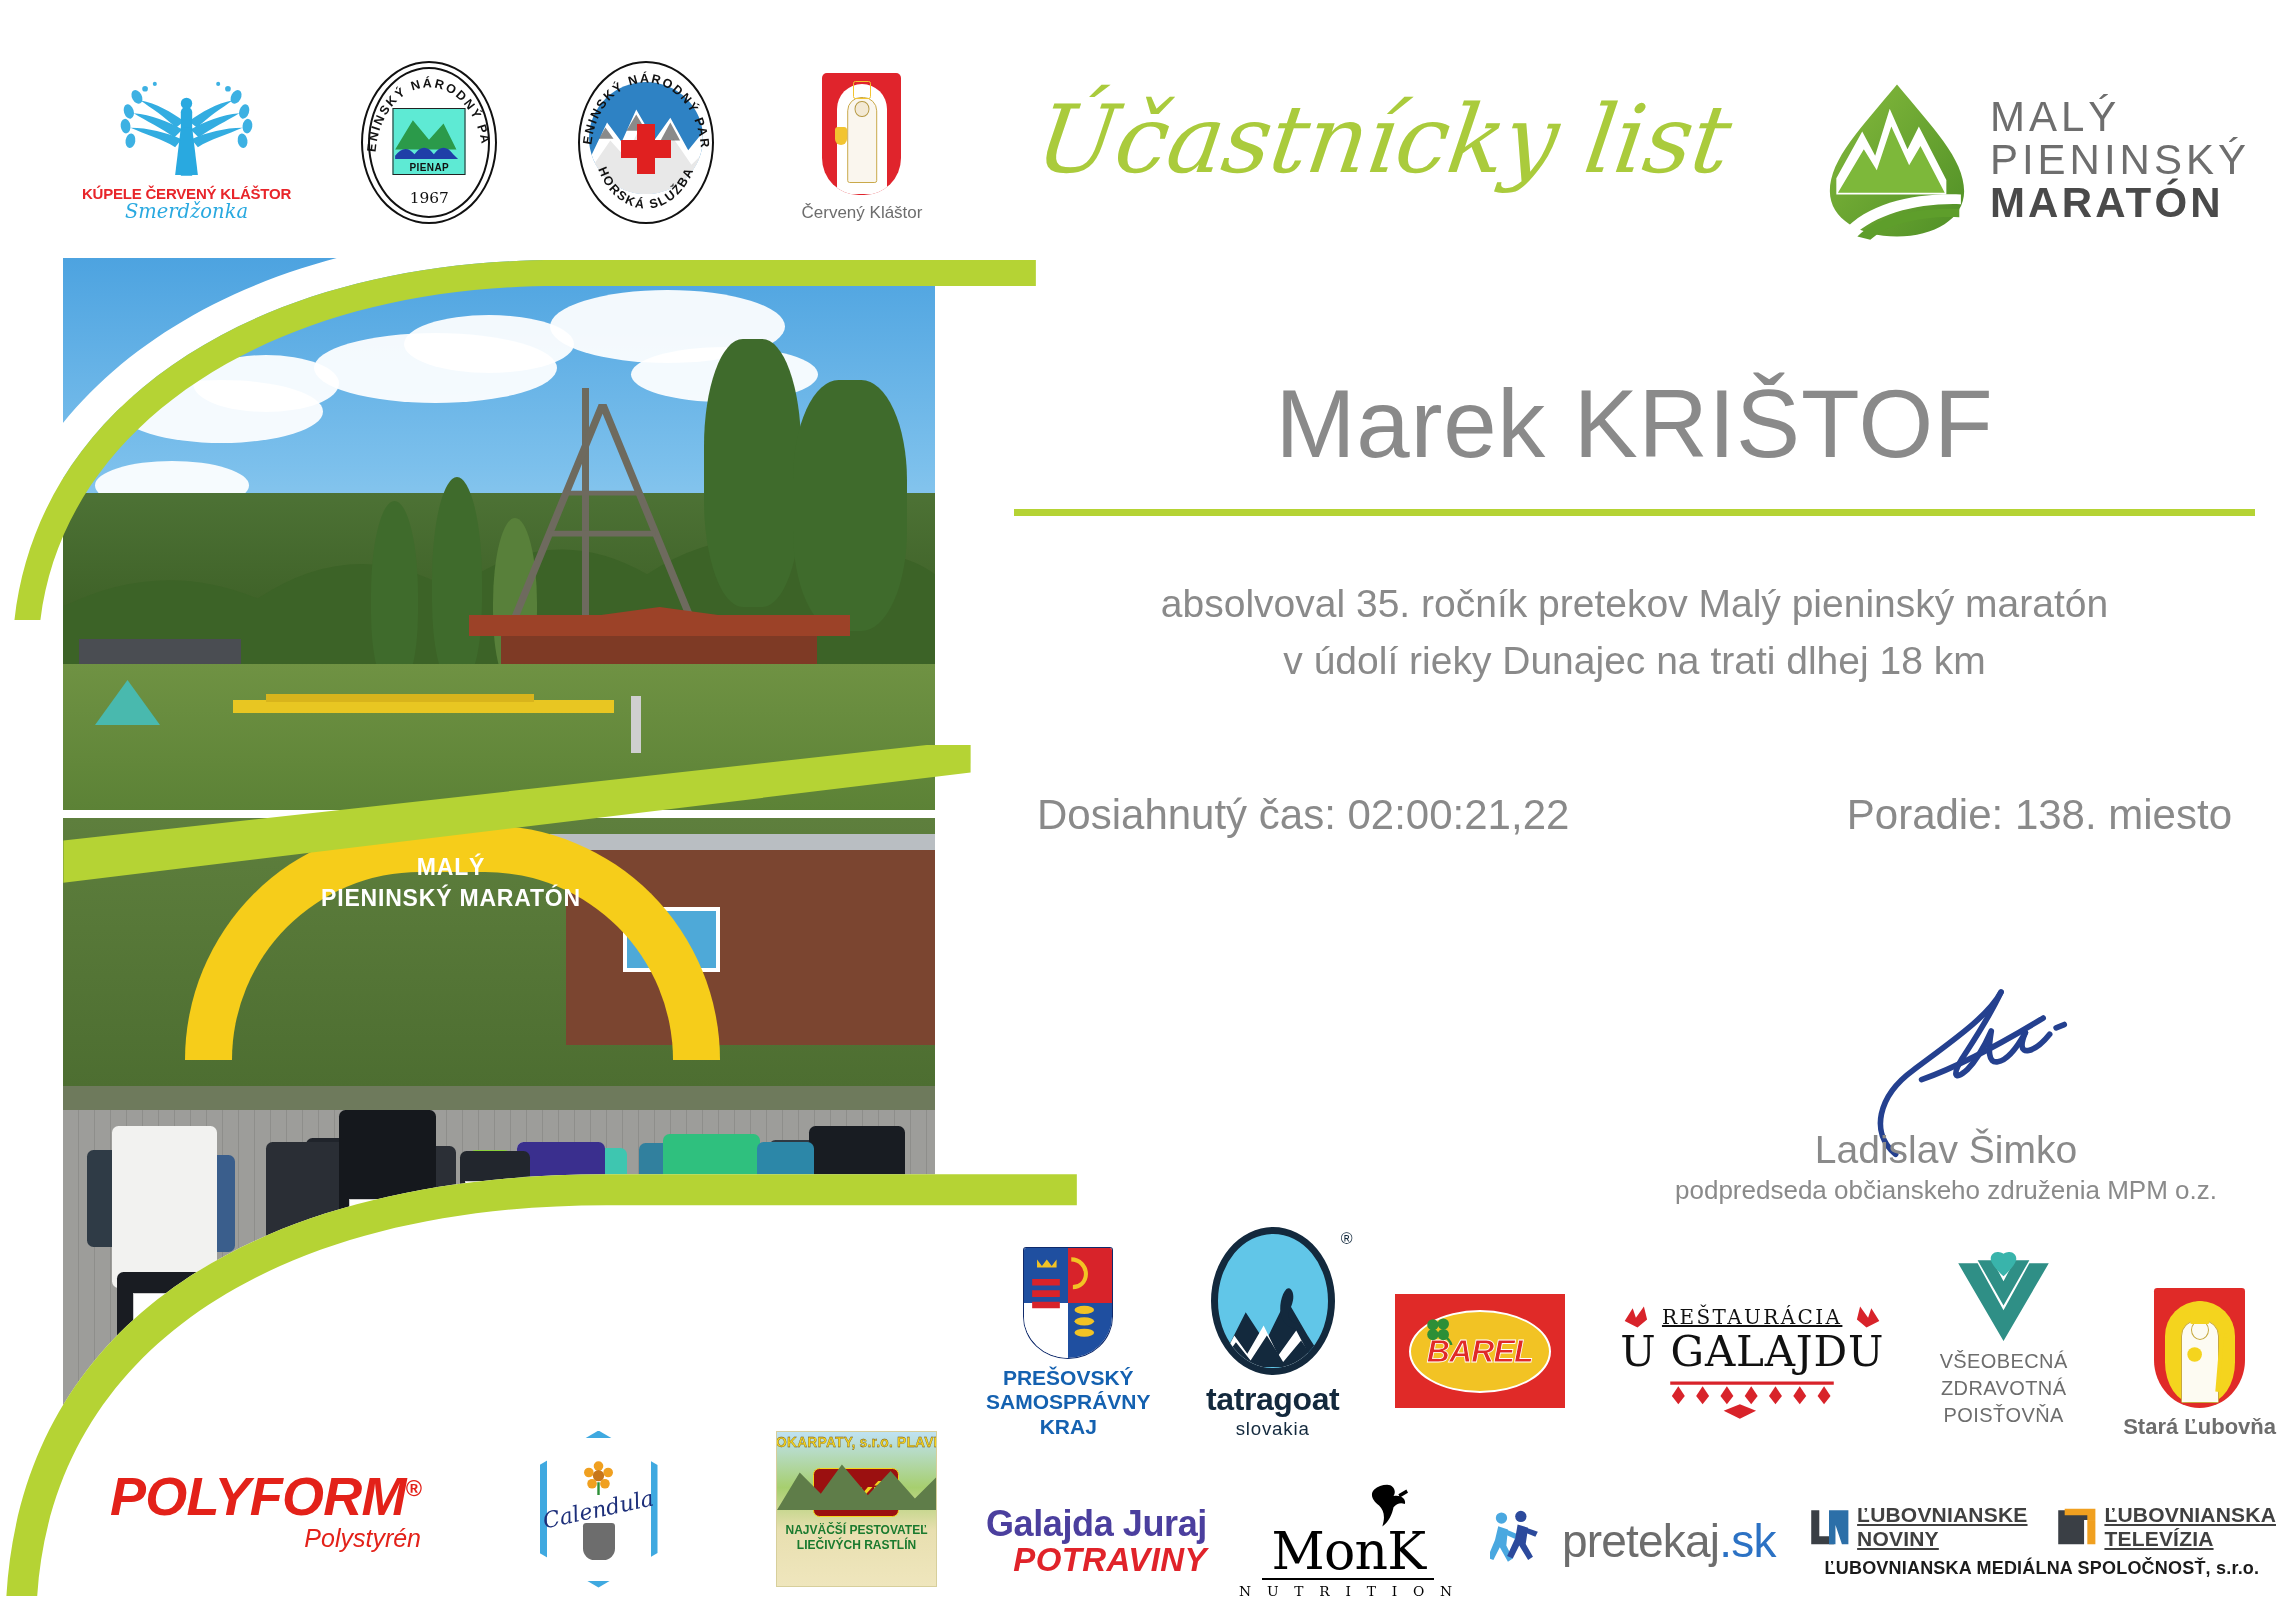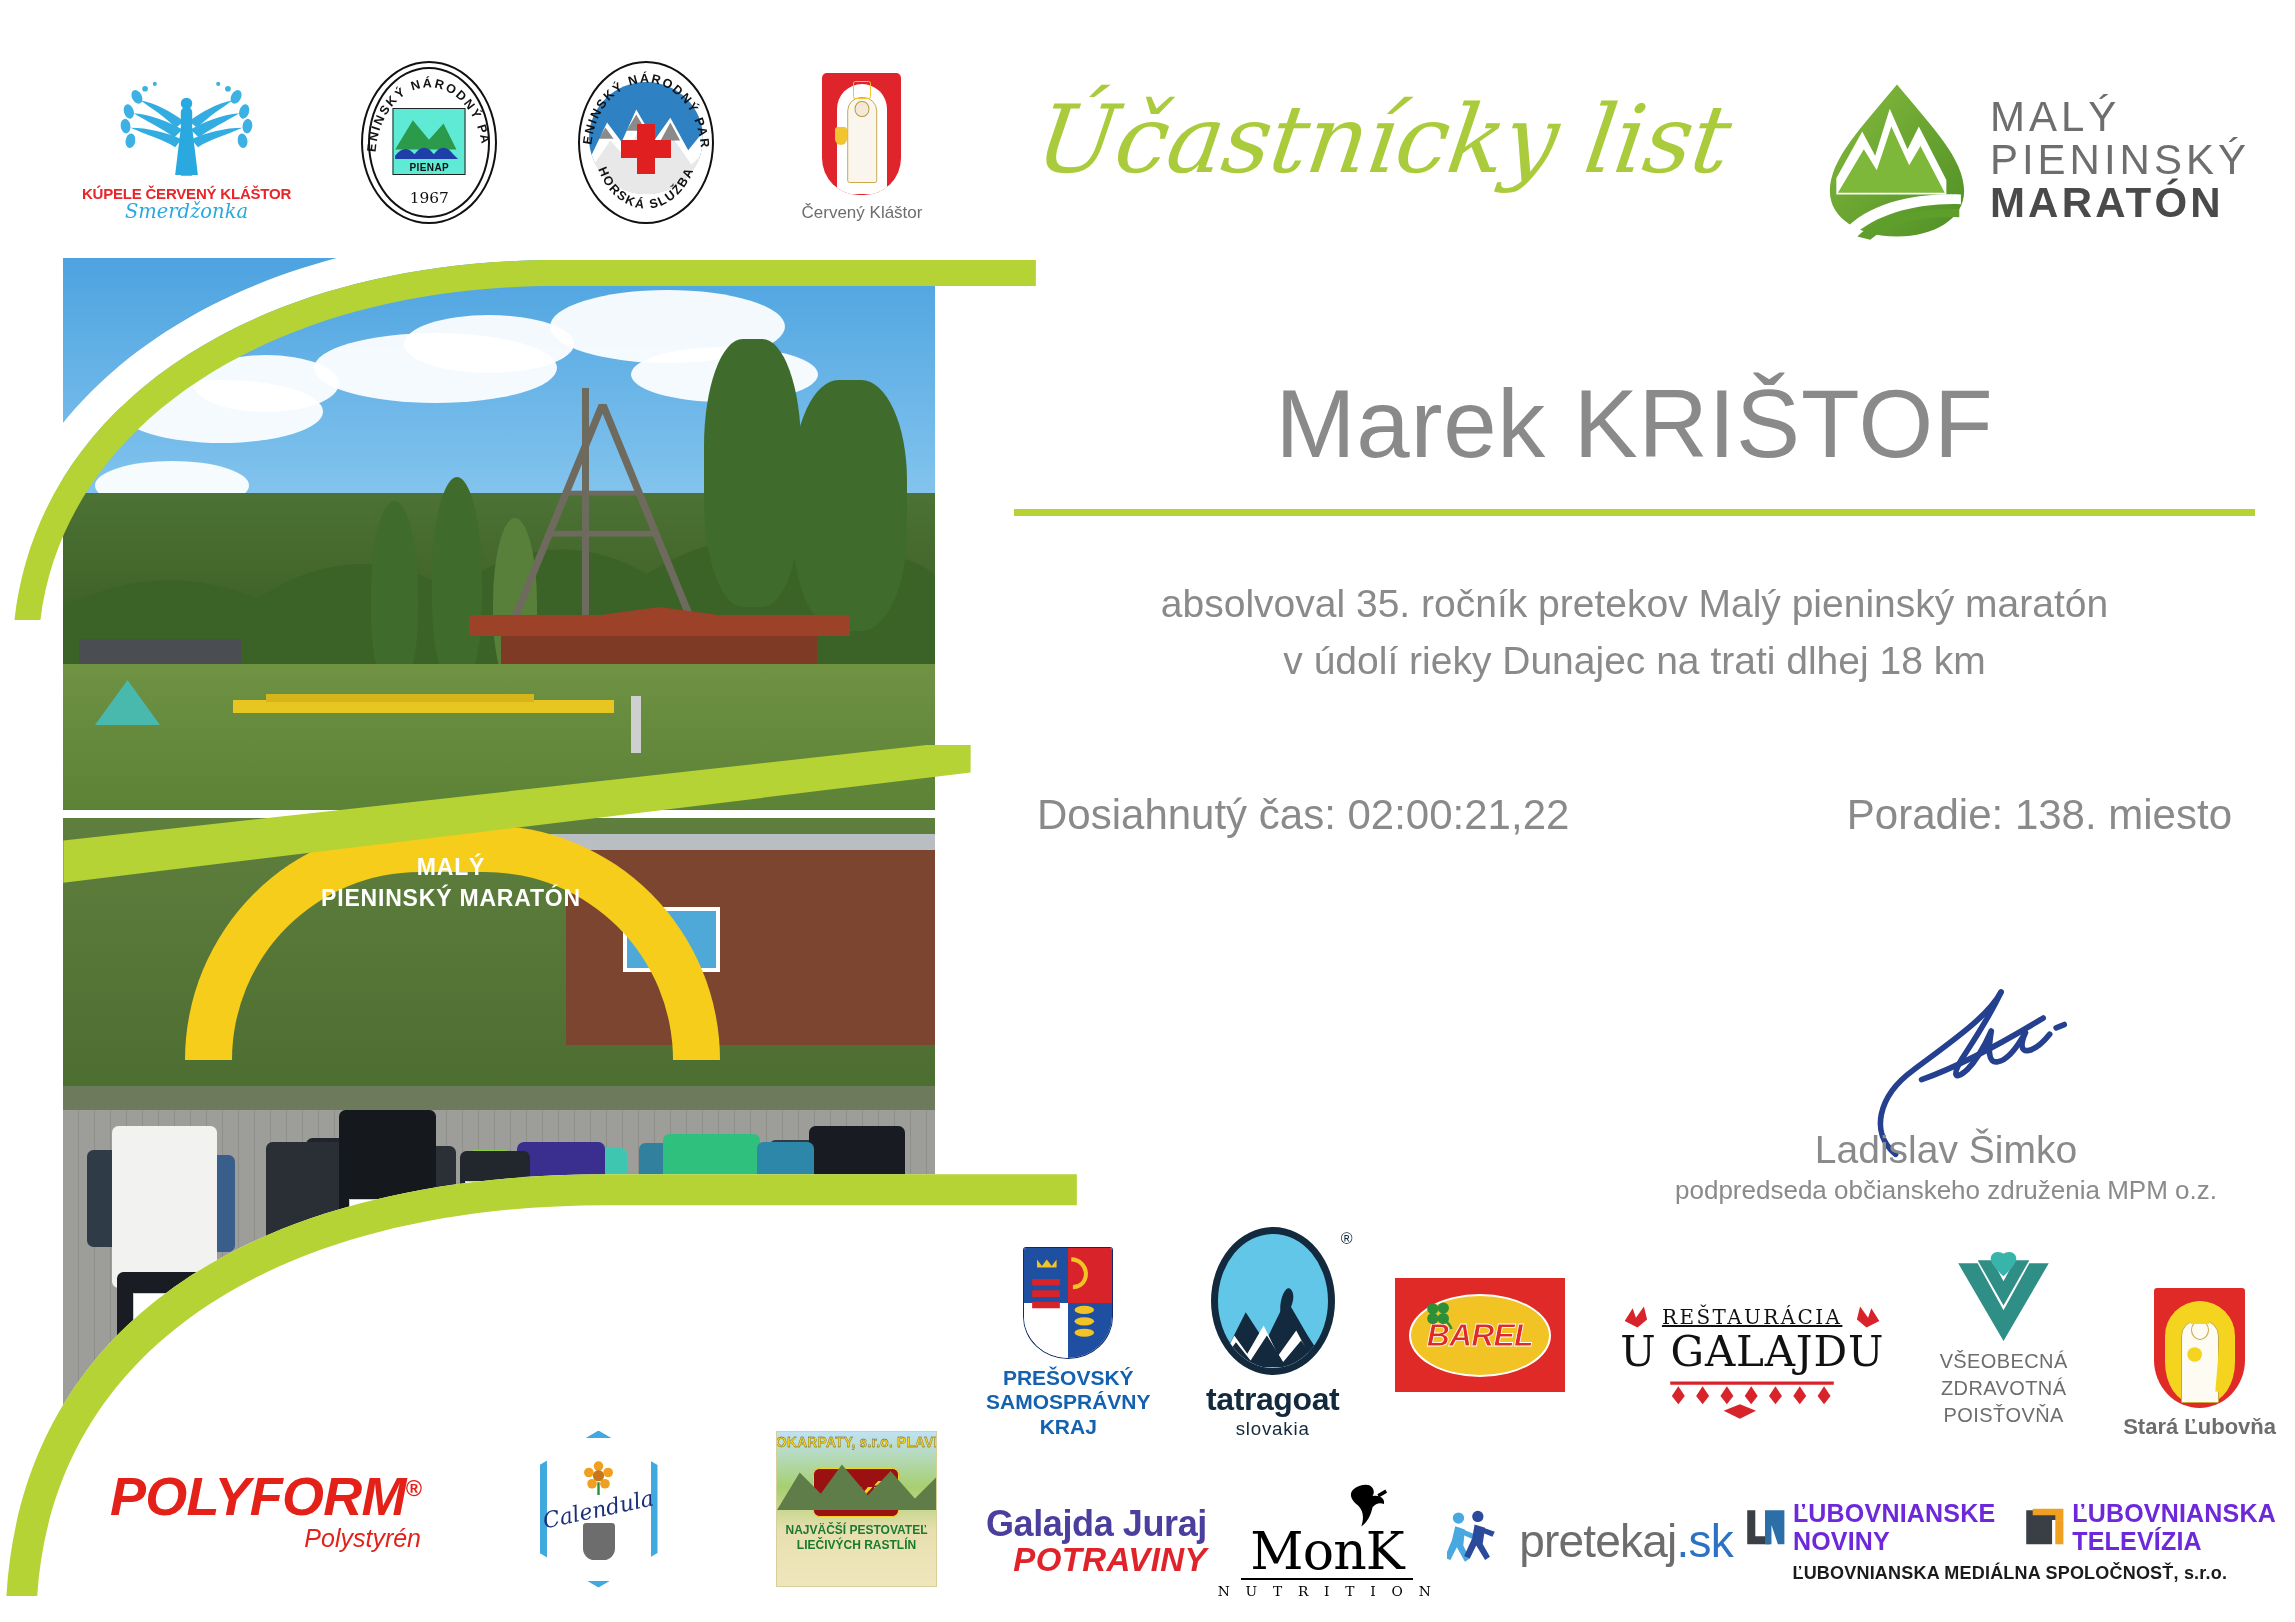--- a/index.html
+++ b/index.html
@@ -194,21 +194,21 @@
   
   .pk-wrap{display:flex;align-items:center;gap:20px;}
   .pk-run{width:52px;height:63px;}
   .pk-txt{font-size:46px;color:#6d6d6d;letter-spacing:-0.8px;}
   .pk-sk{color:#2c72c4;}
 
   
   .med-row{display:flex;align-items:center;gap:27.6px;}
   .med-item{display:flex;align-items:center;gap:7.3px;}
   .med-mark{width:42px;height:39px;}
-  .med-t{font-size:25px;font-weight:bold;color:#6d28d9;line-height:1.12;letter-spacing:0.2px;}
+  .med-t{font-size:21px;font-weight:bold;color:#404040;line-height:1.12;letter-spacing:0.2px;text-decoration:underline;}
   .med-foot{font-size:18px;font-weight:bold;color:#1b1b1b;text-align:center;margin-top:8px;letter-spacing:0.2px;}
 
   
   .blrow{position:absolute;left:110px;top:1428px;width:827px;height:162px;
          display:flex;align-items:center;justify-content:space-between;}
   .pf-name{font-size:54px;font-weight:bold;font-style:italic;color:#e32119;letter-spacing:-0.8px;position:relative;}
   .pf-reg{font-size:22px;vertical-align:super;}
   .pf-sub{font-size:25px;font-style:italic;color:#e32119;text-align:right;margin-top:-3.2px;}
   .cal-hex{width:104px;height:143px;background:#fff;border:7.3px solid #3fa9e0;position:relative;
            clip-path:polygon(50% 0,100% 22%,100% 78%,50% 100%,0 78%,0 22%);
@@ -545,21 +545,21 @@
             <path d="M0 100 L22 70 L40 92 L60 62 L80 94 L102 68 L124 100 Z" fill="#13293d"></path>
             <path d="M84 6 c6 -4 10 6 8 14 c-2 10 -8 16 -4 22 c4 6 12 4 14 12 c-10 2 -20 -4 -24 -14 c-4 -12 0 -28 6 -34 z" fill="#13293d"></path>
           </svg>
         </div>
         <div style="position:absolute;right:-18px;top:3.2px;font-size:16px;color:#13293d;">®</div>
       </div>
       <div class="tg-name">tatragoat</div>
       <div class="tg-sub">slovakia</div>
     </div>
 
-    <div class="sp" style="margin-bottom:48px;border-radius:7px;">
+    <div class="sp" style="margin-bottom:32px;border-radius:7px;">
       <div class="barel">
         <div class="barel-oval">
           <svg class="clover" viewBox="0 0 36 36">
             <g fill="#2d8f37">
               <circle cx="11" cy="11" r="7"></circle>
                 <circle cx="24" cy="10" r="7"></circle>
               <circle cx="11" cy="23" r="7"></circle>
                 <circle cx="24" cy="23" r="7"></circle>
             </g>
             <path d="M24 24 C30 28 33 32 34 36" stroke="#2d8f37" stroke-width="3" fill="none"></path>

